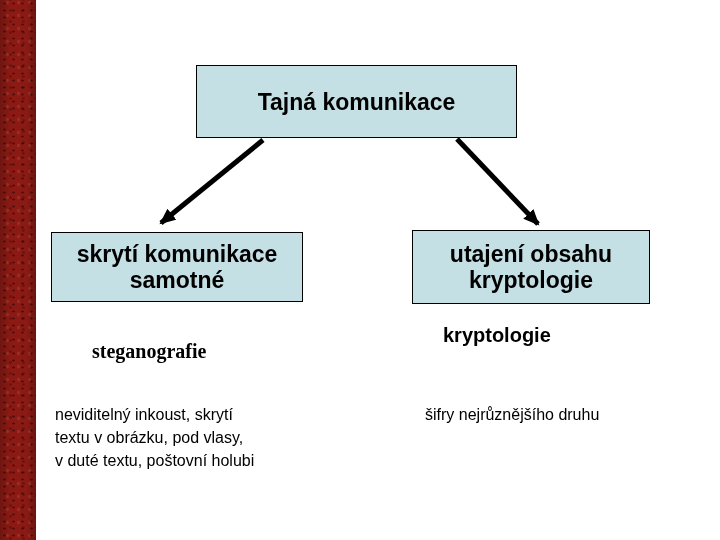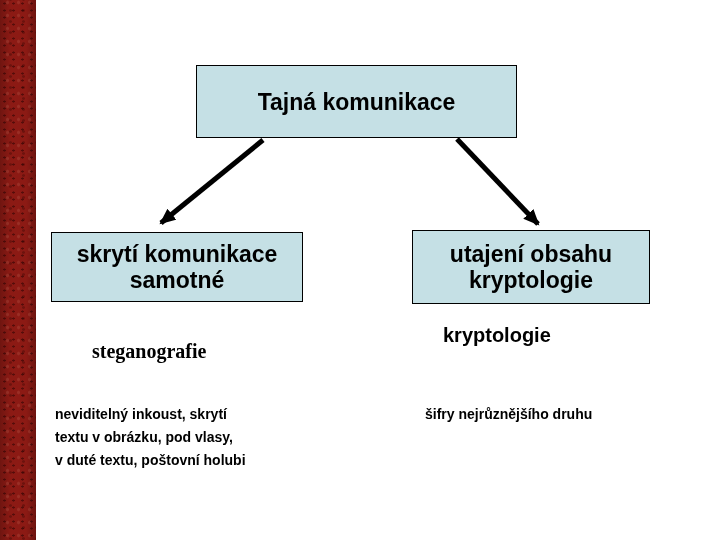--- a/index.html
+++ b/index.html
@@ -61,24 +61,23 @@
   .discipline {
     position: absolute;
     font-weight: bold;
     font-size: 20px;
     white-space: nowrap;
   }
   #steg   { left: 92px;  top: 340px; font-family: Liberation Serif, serif; }
   #krypto { left: 443px; top: 324px; }
   .examples {
     position: absolute;
-    font-size: 14px;
+    font-size: 16px;
     line-height: 23px;
     white-space: nowrap;
-    font-weight: bold;
   }
   #ex-left  { left: 55px;  top: 403px; }
   #ex-right { left: 425px; top: 403px; text-align: center; }
 </style>
 </head>
 <body>
 
 <div class="slide">
 
   <div class="accent-bar"></div>

